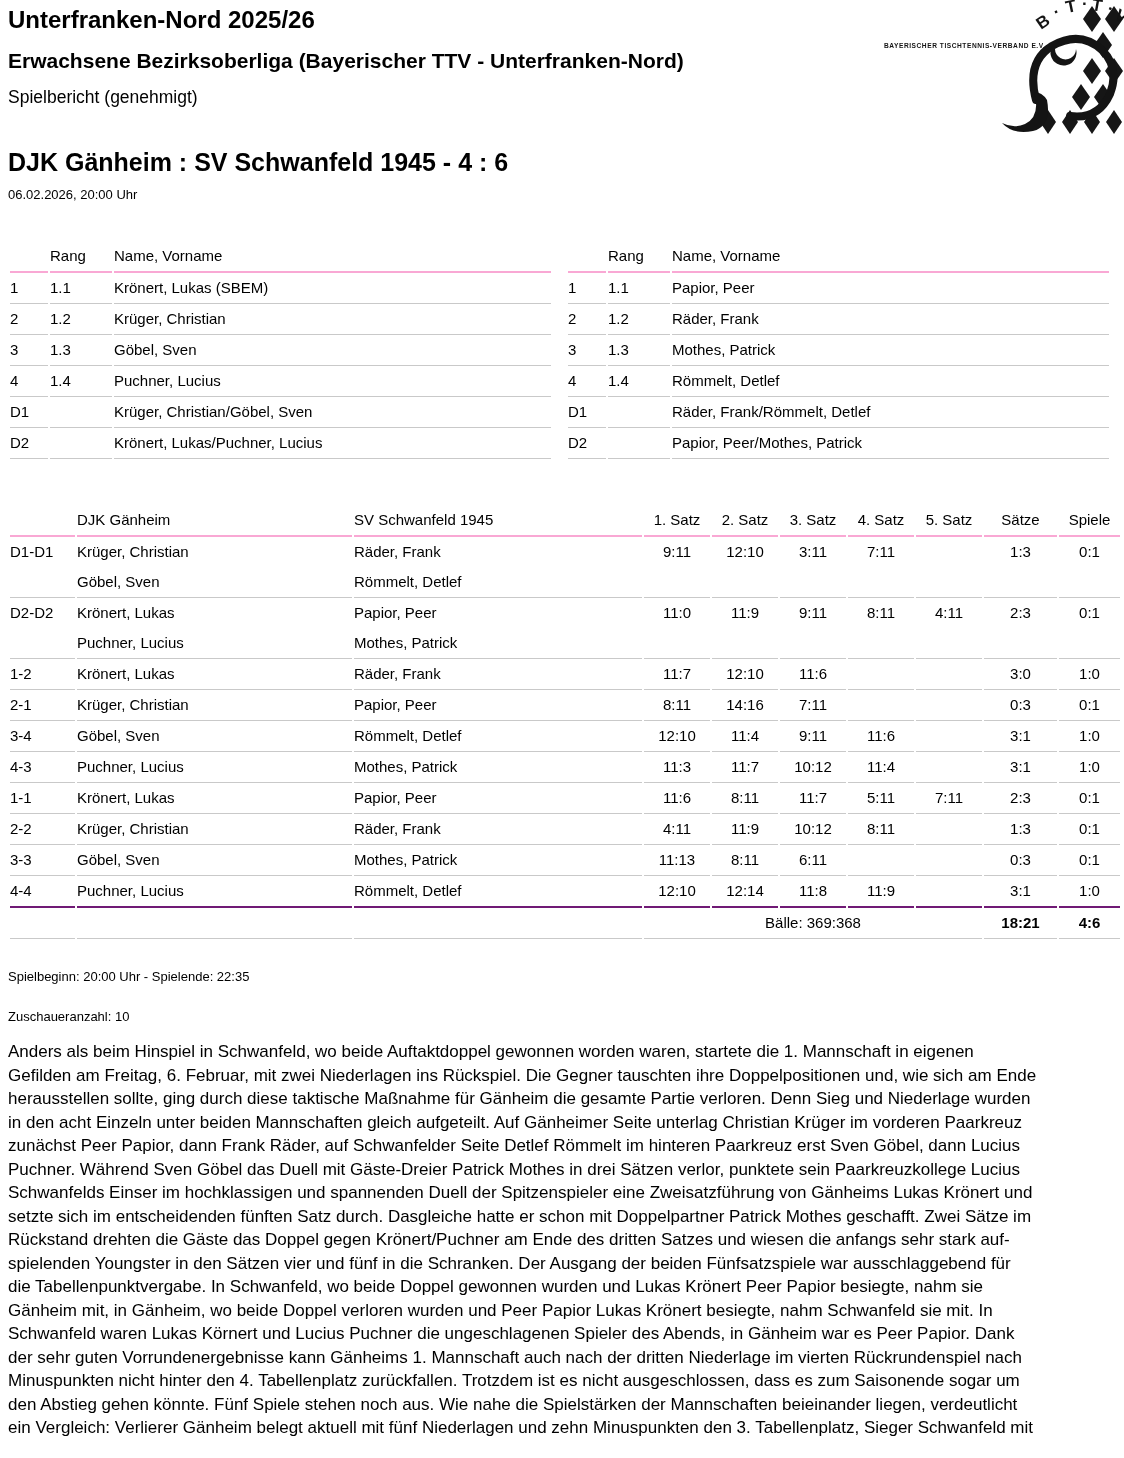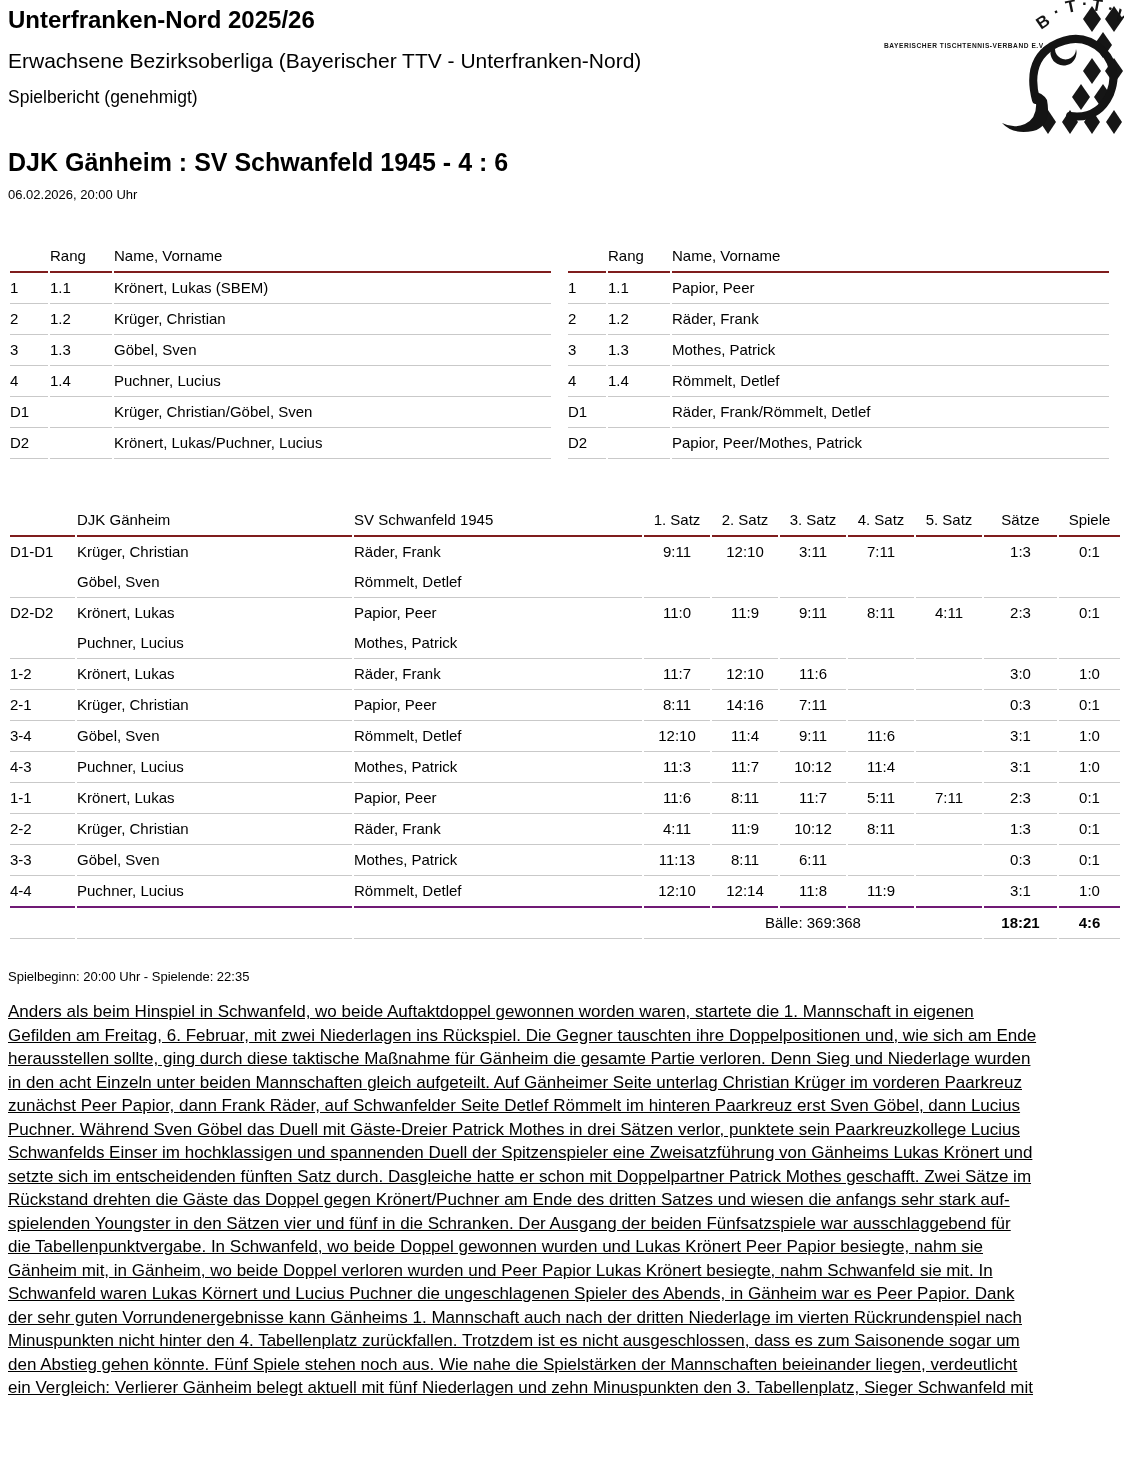--- a/index.html
+++ b/index.html
@@ -2,32 +2,32 @@
 <html lang="de"><head>
 <meta charset="utf-8">
 <style>
   html,body{margin:0;padding:0;background:#fff;color:#000;
     font-family:"Liberation Sans","DejaVu Sans",sans-serif;}
   body{width:1124px;height:1458px;overflow:hidden;position:relative;}
   .page{padding:6px 0 0 8px;position:relative;}
 
   
   .h1{font-size:24px;line-height:28px;font-weight:bold;margin:0;}
-  .h2{font-size:21px;line-height:25px;font-weight:normal;margin:14px 0 0 0;}
+  .h2{font-size:21px;line-height:25px;font-weight:bold;margin:14px 0 0 0;}
   .status{font-size:17.5px;line-height:21px;margin-top:14px;}
   .match-title{font-size:25px;line-height:23px;font-weight:bold;margin:43px 0 0 0;}
   .match-date{font-size:13px;line-height:21px;margin-top:10px;}
 
   .logo{position:absolute;top:0;right:0;width:240px;height:136px;}
 
   
   table{border-collapse:separate;border-spacing:2px 0;font-size:15px;}
   th,td{font-weight:normal;text-align:left;padding:6px 0 7px 0;
         border-bottom:1px solid #c9c9c9;white-space:nowrap;overflow:hidden;}
-  thead th{border-bottom:2px solid #7f1d1d;}
+  thead th{border-bottom:2px solid #f9a8d4;}
 
   
   .rosters{display:flex;gap:13px;margin-top:36px;}
   .roster{width:545px;table-layout:fixed;}
   .roster col.c1{width:38px}.roster col.c2{width:62px}
 
   
   .results{margin-top:46px;width:1110px;table-layout:fixed;}
   .results col.lbl{width:65px}
   .results col.home{width:275px}
@@ -38,21 +38,21 @@
   .results .c{text-align:center;}
   .results tr.dbl-top td{border-bottom:none;}
   .results tr.last td{border-bottom:2px solid #701a75;}
   .results .b{font-weight:bold;}
 
   .meta-line{font-size:13px;line-height:21px;}
   .meta-times{margin-top:27px;}
   .meta-zuschauer{margin-top:19px;}
 
   .report{margin-top:13px;width:1116px;overflow:hidden;font-size:17px;}
-  .rline{white-space:nowrap;overflow:hidden;line-height:23.5px;text-decoration:underline;}
+  .rline{white-space:nowrap;overflow:hidden;line-height:23.5px;}
 </style>
 </head>
 <body>
 
 <div class="page">
 
   <div class="logo">
     <svg width="240" height="136" viewBox="0 0 240 136" xmlns="http://www.w3.org/2000/svg">
 
       <g fill="#161616">
@@ -373,20 +373,21 @@
         <td></td>
         <td></td>
         <td class="c" colspan="5">Bälle: 369:368</td>
         <td class="c b">18:21</td>
         <td class="c b">4:6</td>
       </tr>
     </tbody>
   </table>
 
   <div class="meta-line meta-times">Spielbeginn: 20:00 Uhr - Spielende: 22:35</div>
+  <div class="meta-line meta-zuschauer">Zuschaueranzahl: 10</div>
 
   <div class="report">
     <div class="rline">Anders als beim Hinspiel in Schwanfeld, wo beide Auftaktdoppel gewonnen worden waren, startete die 1. Mannschaft in eigenen</div>
     <div class="rline">Gefilden am Freitag, 6. Februar, mit zwei Niederlagen ins Rückspiel. Die Gegner tauschten ihre Doppelpositionen und, wie sich am Ende</div>
     <div class="rline">herausstellen sollte, ging durch diese taktische Maßnahme für Gänheim die gesamte Partie verloren. Denn Sieg und Niederlage wurden</div>
     <div class="rline">in den acht Einzeln unter beiden Mannschaften gleich aufgeteilt. Auf Gänheimer Seite unterlag Christian Krüger im vorderen Paarkreuz</div>
     <div class="rline">zunächst Peer Papior, dann Frank Räder, auf Schwanfelder Seite Detlef Römmelt im hinteren Paarkreuz erst Sven Göbel, dann Lucius</div>
     <div class="rline">Puchner. Während Sven Göbel das Duell mit Gäste-Dreier Patrick Mothes in drei Sätzen verlor, punktete sein Paarkreuzkollege Lucius</div>
     <div class="rline">Schwanfelds Einser im hochklassigen und spannenden Duell der Spitzenspieler eine Zweisatzführung von Gänheims Lukas Krönert und</div>
     <div class="rline">setzte sich im entscheidenden fünften Satz durch. Dasgleiche hatte er schon mit Doppelpartner Patrick Mothes geschafft. Zwei Sätze im</div>

